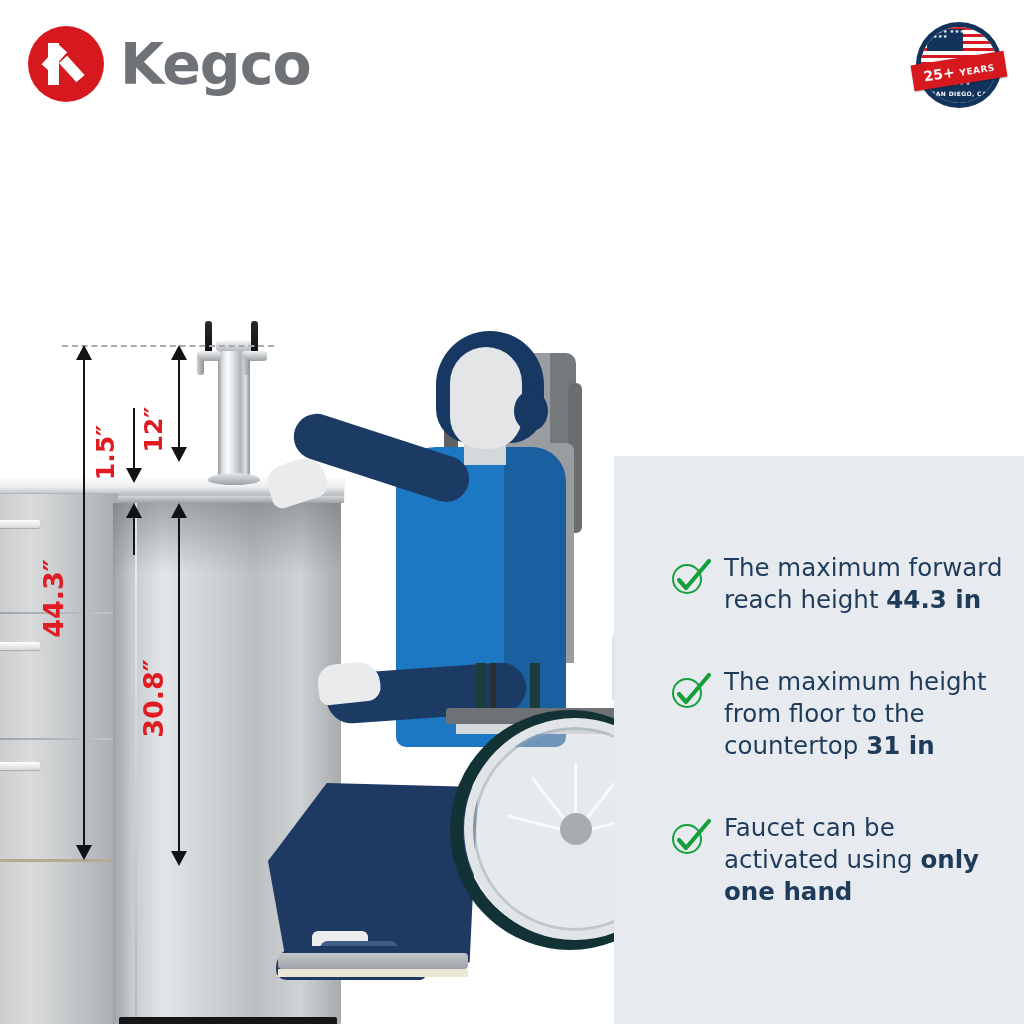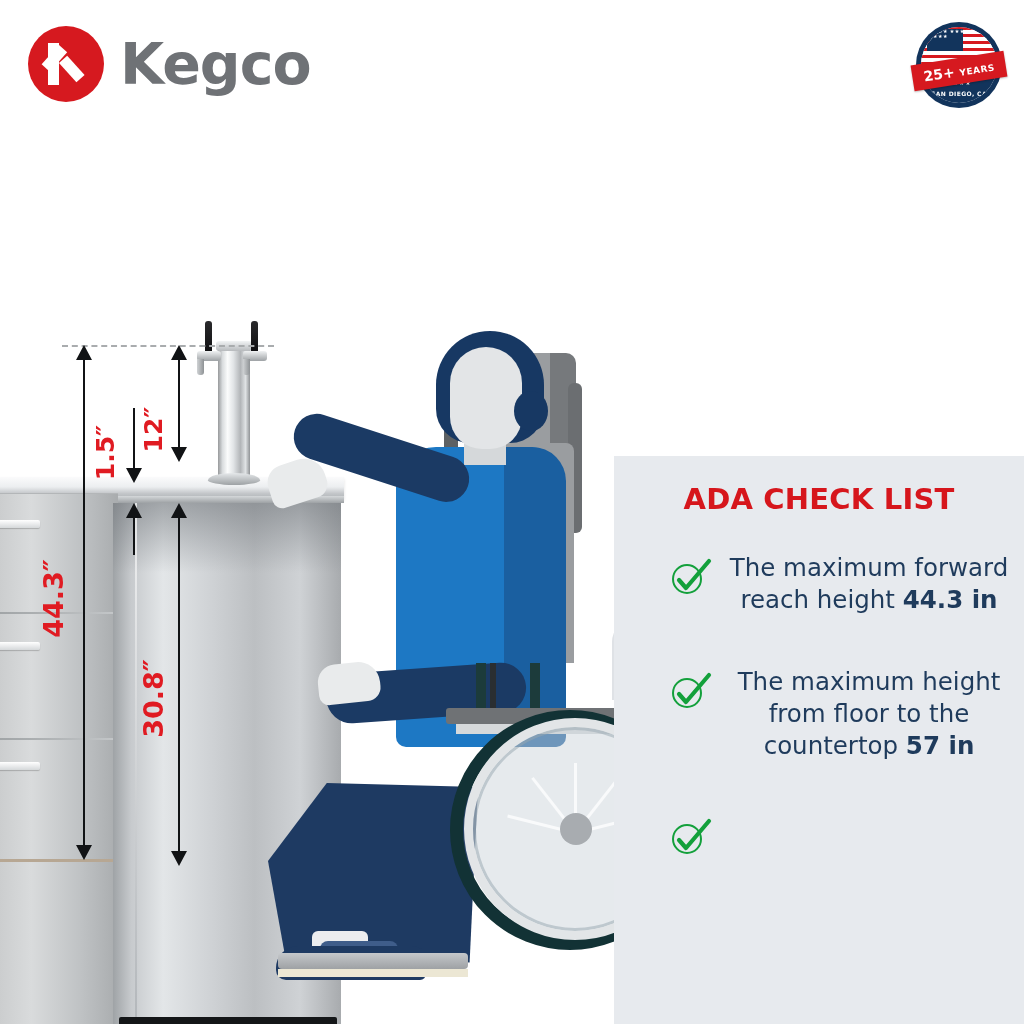--- a/index.html
+++ b/index.html
@@ -472,21 +472,21 @@
     position: absolute; left: 0; right: 0; top: 26px;
     text-align: center;
     color: #d6161c; font-weight: bold; font-size: 29px;
     letter-spacing: .2px;
     font-family: "DejaVu Sans", sans-serif;
   }
   .check-list {
     position: absolute; left: 56px; top: 96px; right: 10px;
     display: flex; flex-direction: column; gap: 49px;
   }
-  .check-item { display: flex; gap: 14px; align-items: flex-start; text-align: center; }
+  .check-item { display: flex; gap: 14px; align-items: flex-start; }
   .check-icon {
     flex: 0 0 auto; width: 40px; height: 40px;
     position: relative; margin-top: 4px;
   }
   .check-icon .ring {
     position: absolute; left: 2px; top: 8px;
     width: 30px; height: 30px; border-radius: 50%;
     border: 2.2px solid #13a03b;
   }
   .check-icon svg { position: absolute; left: 0; top: 0; overflow: visible; }
@@ -656,21 +656,20 @@
       <div class="dim-line" style="left:178px; top:332px; height:345px;"></div>
       <div class="arrow-dn" style="left:171px; top:668px;"></div>
       <div class="dim-label" style="left:114px; top:500px; font-size:27px;
            transform: rotate(-90deg);">30.8″</div>
     </div>
 
     <div class="lever-stem"></div>
     <div class="lever"></div>
 
     <div class="panel">
-      <div class="panel-title">ADA CHECK LIST</div>
 
       <div class="check-list">
 
         <div class="check-item">
           <div class="check-icon">
             <div class="ring"></div>
             <svg width="44" height="44" viewBox="0 0 44 44">
               <path d="M9 24 L16 32 L39 5" stroke="#13a03b" stroke-width="4.2" fill="none" stroke-linecap="round" stroke-linejoin="round"></path>
             </svg>
           </div>
@@ -680,30 +679,33 @@
         </div>
 
         <div class="check-item">
           <div class="check-icon">
             <div class="ring"></div>
             <svg width="44" height="44" viewBox="0 0 44 44">
               <path d="M9 24 L16 32 L39 5" stroke="#13a03b" stroke-width="4.2" fill="none" stroke-linecap="round" stroke-linejoin="round"></path>
             </svg>
           </div>
           <div class="check-text">
-            <span>The maximum height from floor to the countertop </span><b>57 in</b>
+            <span>The maximum height from floor to the countertop </span><b>31 in</b>
           </div>
         </div>
 
         <div class="check-item">
           <div class="check-icon">
             <div class="ring"></div>
             <svg width="44" height="44" viewBox="0 0 44 44">
               <path d="M9 24 L16 32 L39 5" stroke="#13a03b" stroke-width="4.2" fill="none" stroke-linecap="round" stroke-linejoin="round"></path>
             </svg>
           </div>
+          <div class="check-text">
+            <span>Faucet can be activated using </span><b>only one hand</b>
+          </div>
         </div>
 
       </div>
     </div>
 
   </div>
 </div>
 
 </body></html>

